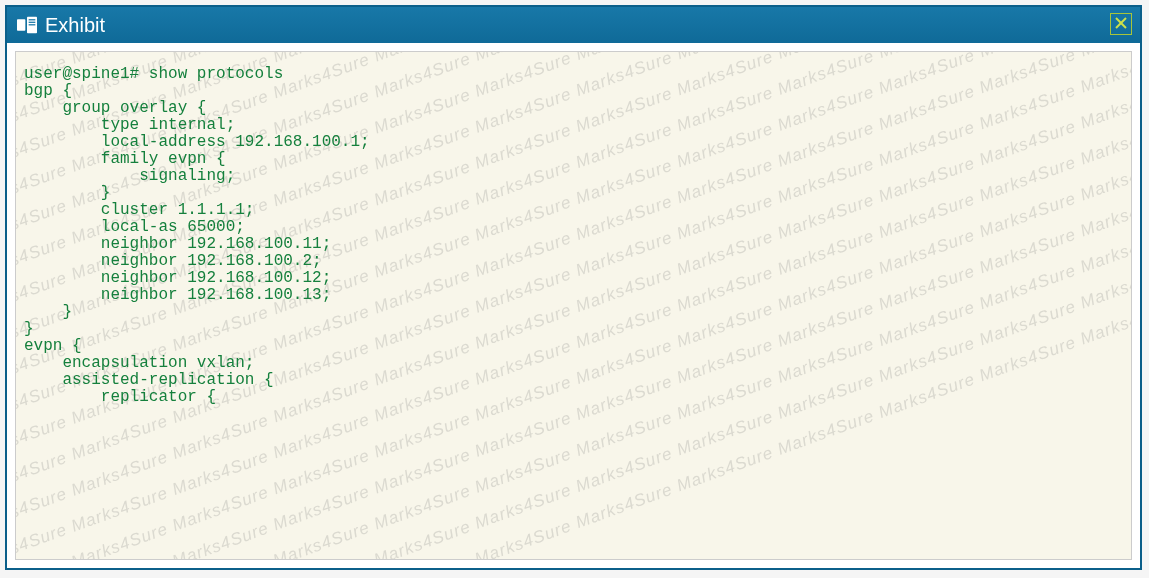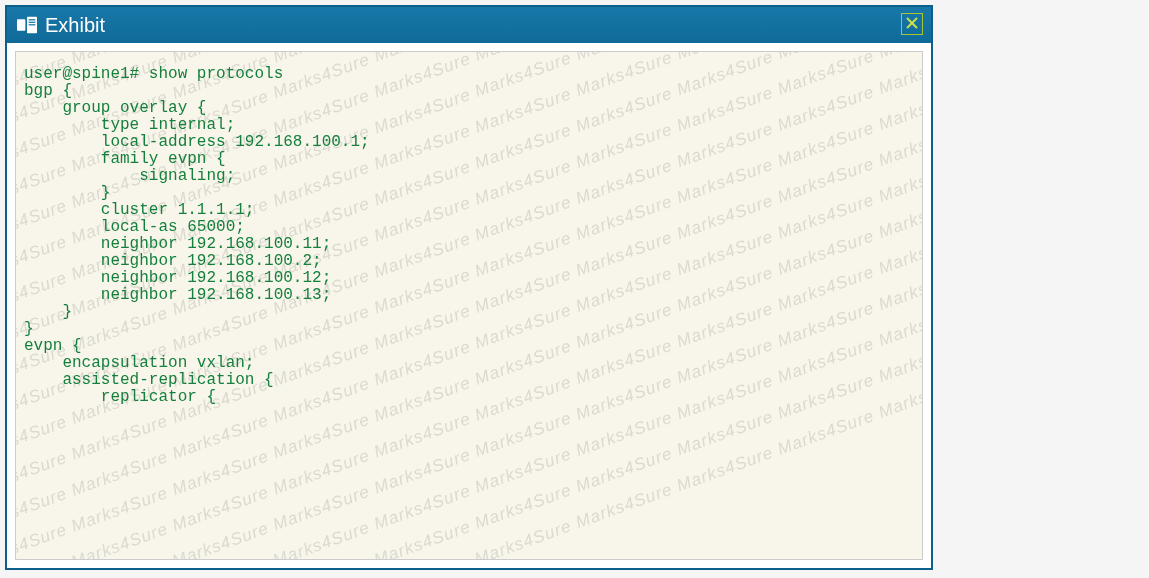--- a/index.html
+++ b/index.html
@@ -4,21 +4,21 @@
   <style>
     * { margin: 0; padding: 0; box-sizing: border-box; }
     body {
       width: 1149px;
       height: 578px;
       background-color: #f5f5f5;
       font-family: Arial, sans-serif;
       overflow: hidden;
     }
     .window {
-      width: 928px;
+      width: 1137px;
       height: 565px;
       margin: 5px;
       border: 2px solid #0b5f8a;
       background: #fff;
       display: flex;
       flex-direction: column;
       position: relative;
     }
     .titlebar {
       height: 36px;

